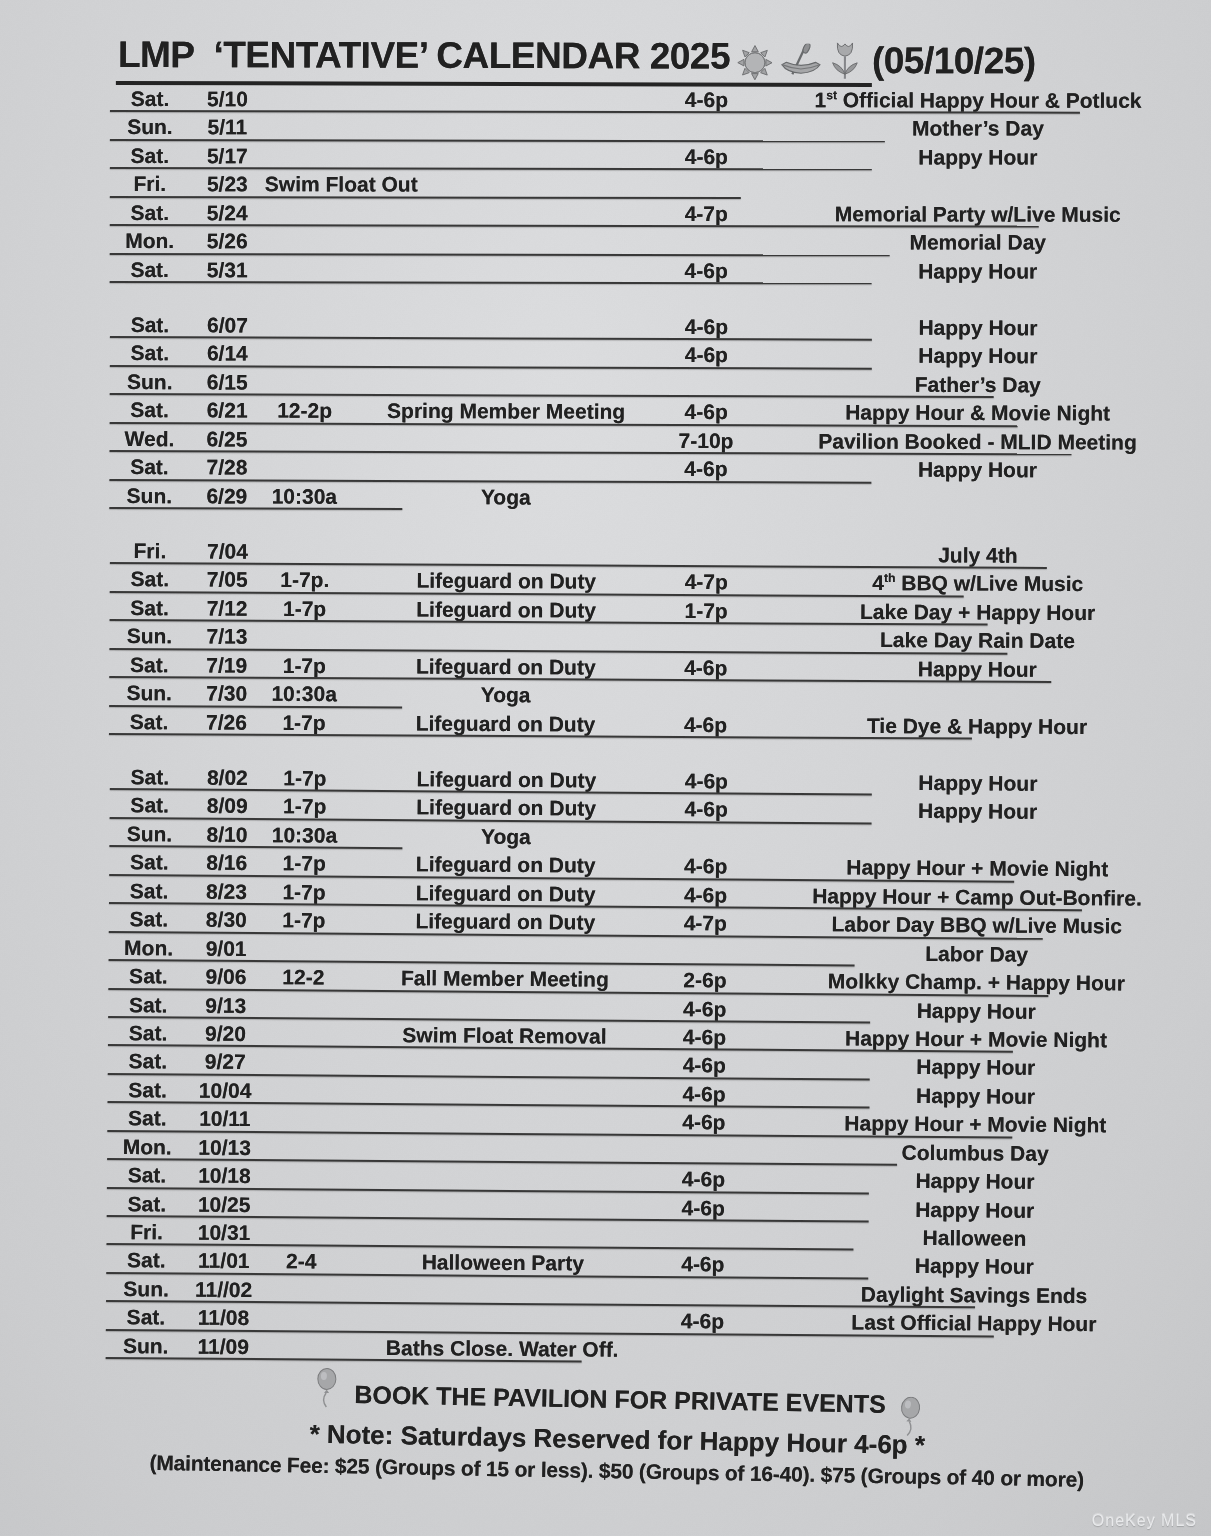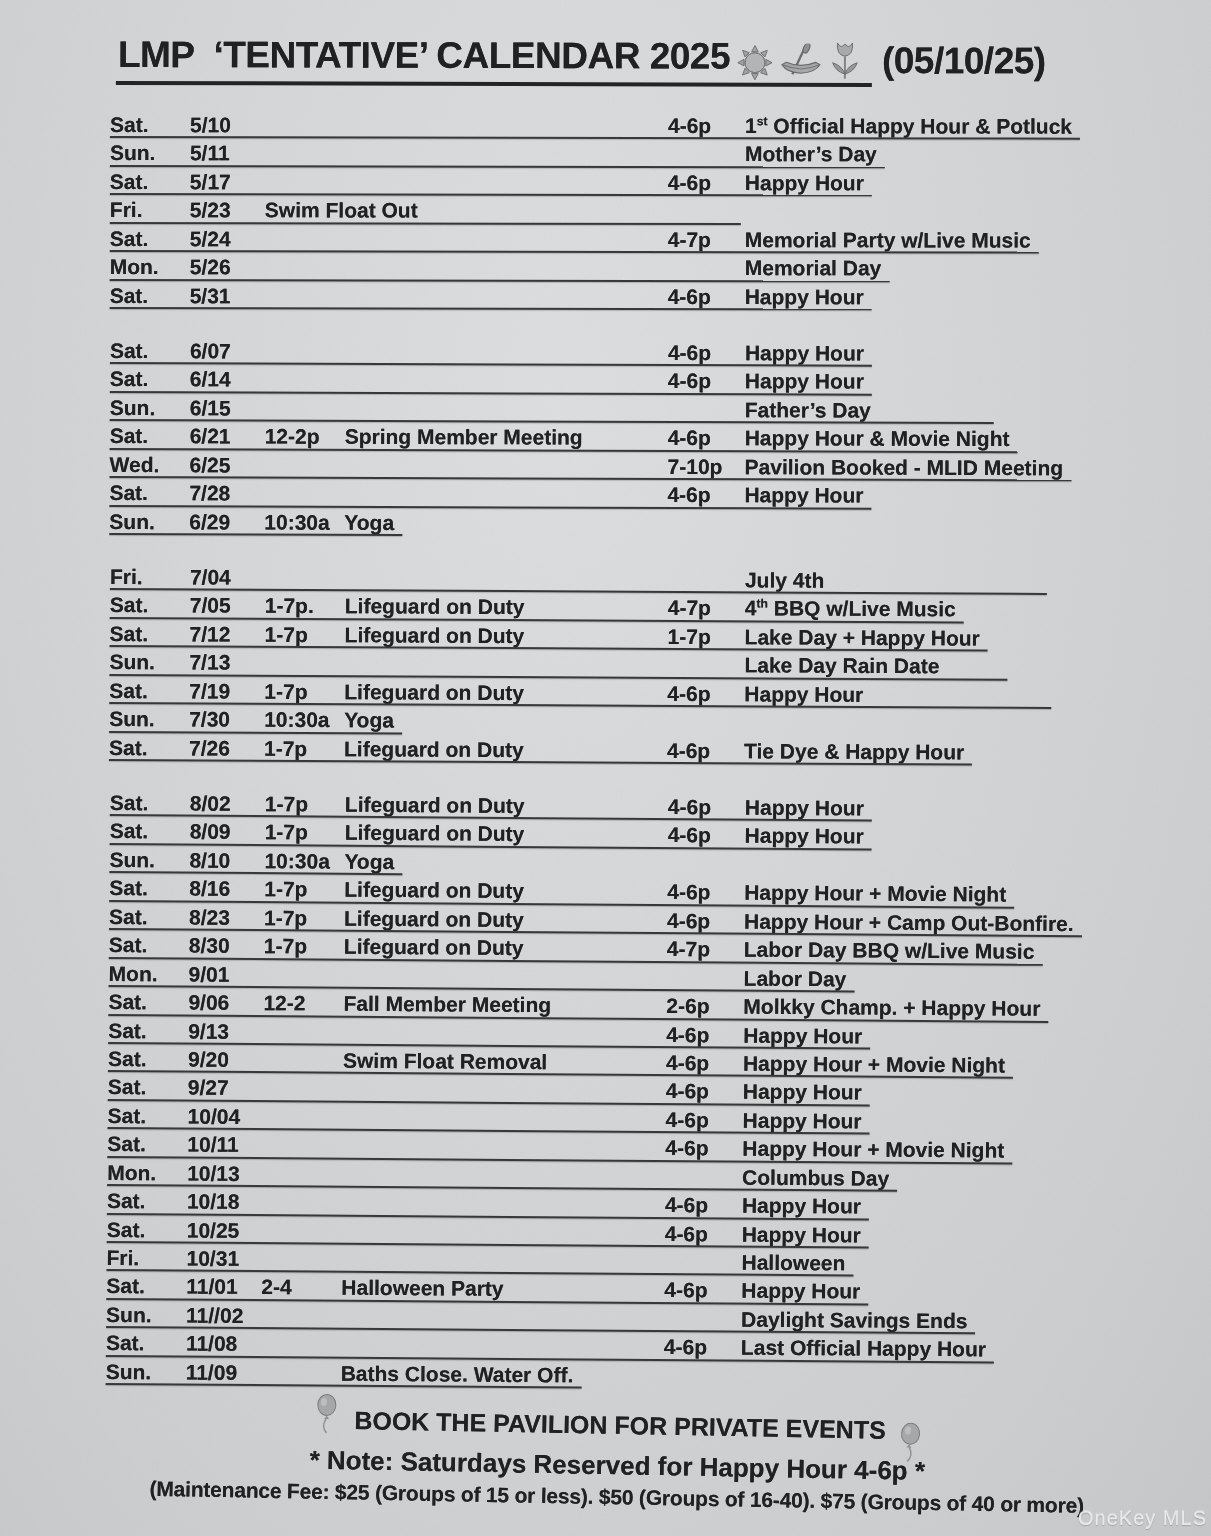--- a/index.html
+++ b/index.html
@@ -15,28 +15,28 @@
   .title{margin:34px 0 0 116px;display:flex;align-items:flex-end;transform:rotate(.15deg);transform-origin:0 0;white-space:nowrap;}
   .t-underlined{
     display:inline-flex;align-items:flex-end;gap:6px;
     border-bottom:4px solid #242424;padding:0 10px 5px 2px;
   }
   .t-main{
     font-size:37px;font-weight:bold;letter-spacing:-.5px;white-space:pre;
     text-shadow:0 0 .6px rgba(20,20,20,.75);
   }
   .t-date{
-    font-size:37px;font-weight:bold;letter-spacing:-.5px;margin-left:10px;padding-bottom:5px;
+    font-size:37px;font-weight:bold;letter-spacing:-.5px;padding-bottom:5px;
     text-shadow:0 0 .6px rgba(20,20,20,.75);
     text-align:center;
   }
   .t-ico{display:inline-block;vertical-align:bottom;margin-bottom:-4px;}
 
   
-  .cal{margin-top:26px;padding-left:110px;}
+  .cal{padding-left:110px;text-align:center;}
   .block{margin-bottom:27px;transform-origin:0 0;}
   .block:last-child{margin-bottom:0;}
   .b0{transform:rotate(.1deg);}
   .b1{transform:rotate(.2deg);}
   .b2{transform:rotate(.3deg);}
   .b3{transform:rotate(.42deg);}
   .row{
     position:relative;height:28.45px;line-height:28px;
     display:grid;grid-template-columns:80px 75px 80px 323px 77px auto;
     font-size:21px;font-weight:bold;
@@ -51,22 +51,22 @@
   .footer{margin-top:8px;text-align:center;padding-left:26px;transform:rotate(1.05deg);transform-origin:0 0;}
   .f1{font-size:25px;font-weight:bold;line-height:34px;text-shadow:0 0 .6px rgba(25,25,25,.75);}
   .f2{font-size:26px;font-weight:bold;line-height:33px;text-shadow:0 0 .6px rgba(25,25,25,.75);}
   .f3{font-size:21px;font-weight:bold;line-height:30px;letter-spacing:-.2px;text-shadow:0 0 .5px rgba(25,25,25,.7);}
   .bl{display:inline-block;vertical-align:middle;}
   .bl-l{margin-right:16px;transform:translateY(-6px);}
   .bl-r{margin-left:12px;transform:translateY(12px) rotate(6deg);}
 
   
   .wm{
-    position:absolute;right:4px;bottom:6px;
-    font-size:20px;letter-spacing:1px;color:#e8e9eb;
+    position:absolute;right:14px;bottom:6px;
+    font-size:16px;letter-spacing:1px;color:#e8e9eb;
     text-shadow:0 1px 1px rgba(130,131,133,.55), 0 -1px 1px rgba(255,255,255,.4);
   }
 </style>
 </head>
 <body>
 
 <svg class="noise" xmlns="http://www.w3.org/2000/svg">
   <filter id="grain">
       <feTurbulence type="fractalNoise" baseFrequency="0.85" numOctaves="2" stitchTiles="stitch"></feTurbulence>
       <feColorMatrix type="saturate" values="0"></feColorMatrix>

